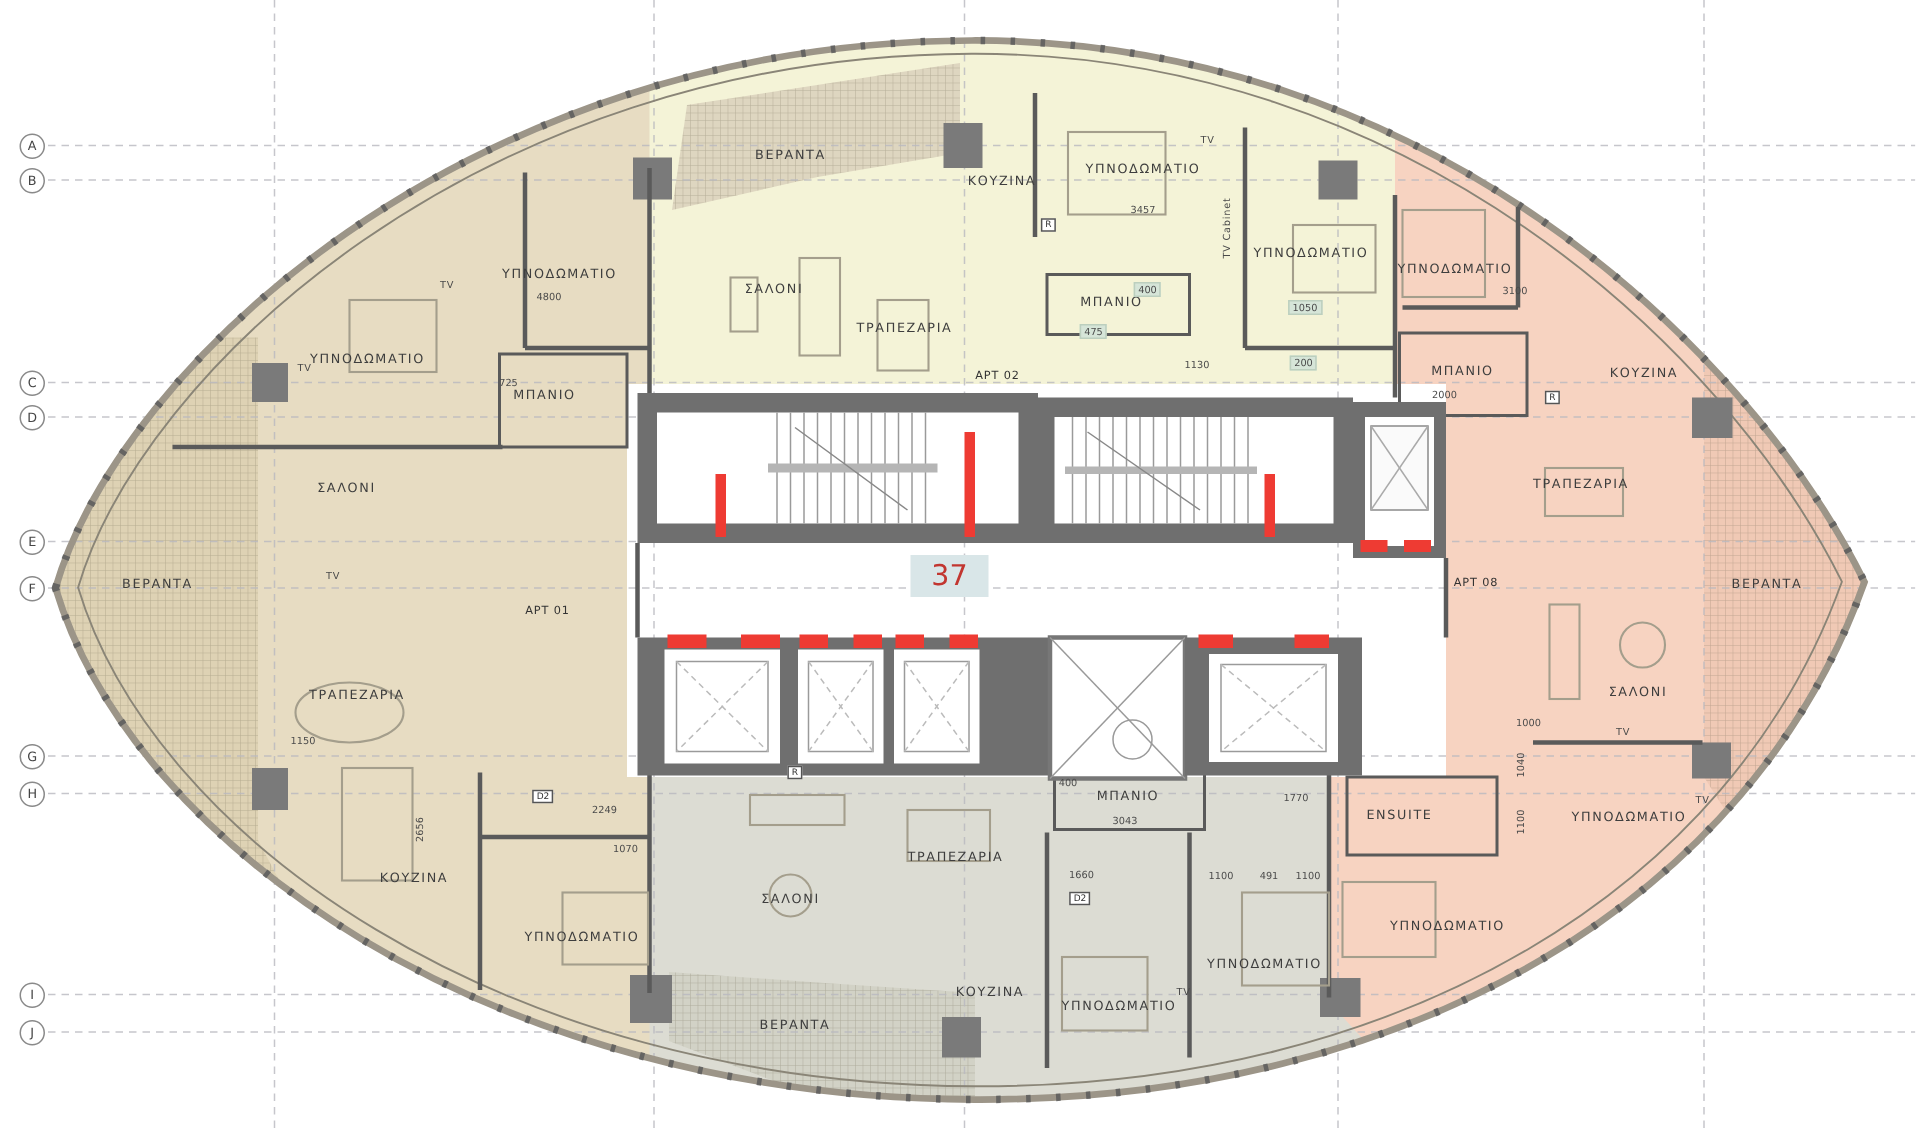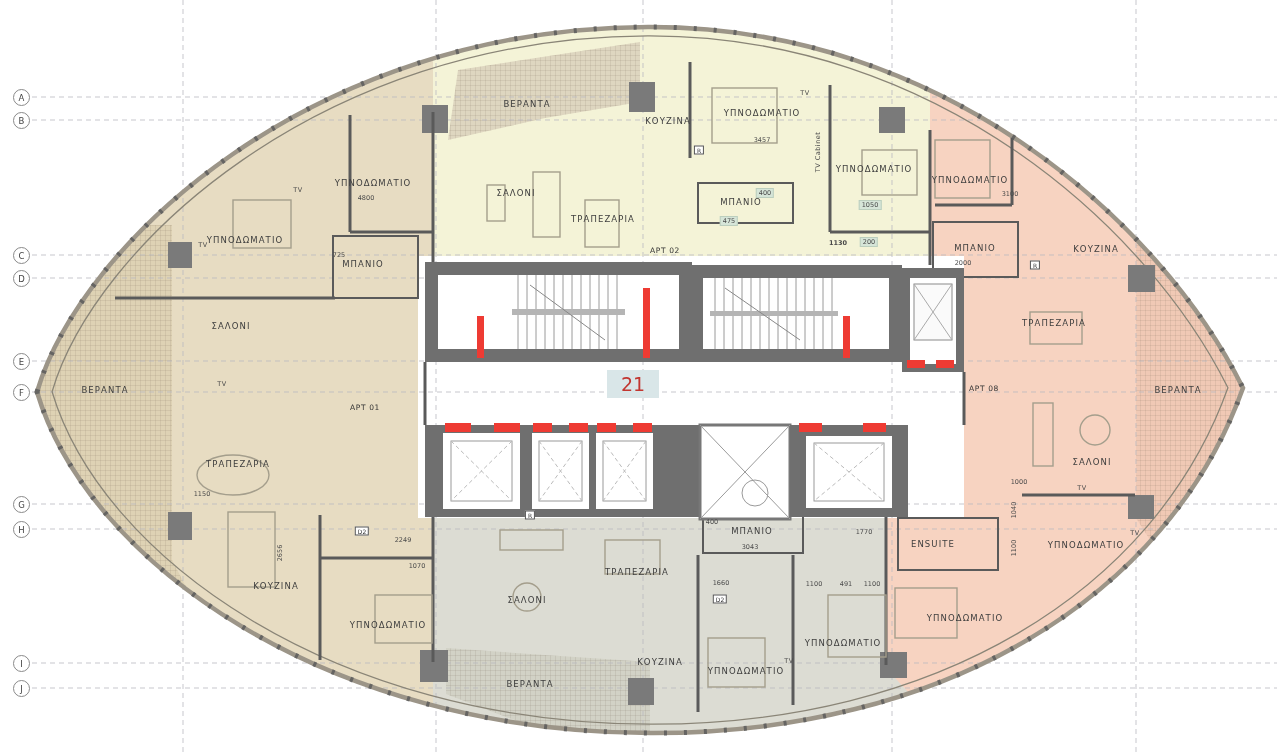--- a/index.html
+++ b/index.html
@@ -242,21 +242,21 @@
       <rect x="633" y="423" width="19" height="9"></rect>
       <rect x="799" y="423" width="23" height="9"></rect>
       <rect x="863" y="423" width="23" height="9"></rect>
       <rect x="907" y="360" width="18" height="8"></rect>
       <rect x="936" y="360" width="18" height="8"></rect>
     </g>
   </g>
 </svg>
 
 <div id="labels">
-  <div id="unit-badge" style="background: rgb(217, 230, 232); color: rgb(194, 54, 48);">21</div>
+  <div id="unit-badge" style="background: rgb(217, 230, 232); color: rgb(194, 54, 48);">37</div>
 <div class="room-label" style="left: 373px; top: 183px;">ΥΠΝΟΔΩΜΑΤΙΟ</div>
       <div class="room-label" style="left: 245px; top: 240px;">ΥΠΝΟΔΩΜΑΤΙΟ</div>
       <div class="room-label" style="left: 363px; top: 264px;">ΜΠΑΝΙΟ</div>
       <div class="room-label" style="left: 231px; top: 326px;">ΣΑΛΟΝΙ</div>
       <div class="room-label" style="left: 105px; top: 390px;">ΒΕΡΑΝΤΑ</div>
       <div class="room-label" style="left: 238px; top: 464px;">ΤΡΑΠΕΖΑΡΙΑ</div>
       <div class="room-label" style="left: 276px; top: 586px;">ΚΟΥΖΙΝΑ</div>
       <div class="room-label" style="left: 388px; top: 625px;">ΥΠΝΟΔΩΜΑΤΙΟ</div>
       <div class="room-label" style="left: 527px; top: 104px;">ΒΕΡΑΝΤΑ</div>
       <div class="room-label" style="left: 668px; top: 121px;">ΚΟΥΖΙΝΑ</div>
@@ -290,21 +290,21 @@
       <div class="tv-label" style="left: 805px; top: 93px;">TV</div>
       <div class="tv-label rot" style="left: 818px; top: 152px;">TV Cabinet</div>
       <div class="tv-label" style="left: 789px; top: 661px;">TV</div>
       <div class="tv-label" style="left: 1082px; top: 488px;">TV</div>
       <div class="tv-label" style="left: 1135px; top: 533px;">TV</div>
       <div class="dim-label" style="left: 366px; top: 198px;">4800</div>
       <div class="dim-label" style="left: 762px; top: 140px;">3457</div>
       <div class="dim-label" style="left: 978px; top: 194px; margin-left: 32px;">3100</div>
       <div class="dim-label" style="left: 963px; top: 263px;">2000</div>
       <div class="dim-label" style="left: 339px; top: 255px;">725</div>
-      <div class="dim-label" style="left: 838px; top: 243px; font-weight: bold;">1130</div>
+      <div class="dim-label" style="left: 798px; top: 243px;">1130</div>
       <div class="dim-label tag" style="left: 870px; top: 205px;">1050</div>
       <div class="dim-label tag" style="left: 869px; top: 242px;">200</div>
       <div class="dim-label tag" style="left: 729px; top: 221px;">475</div>
       <div class="dim-label tag" style="left: 765px; top: 193px;">400</div>
       <div class="dim-label rot" style="left: 280px; top: 553px;">2656</div>
       <div class="dim-label" style="left: 403px; top: 540px;">2249</div>
       <div class="dim-label" style="left: 417px; top: 566px;">1070</div>
       <div class="dim-label" style="left: 202px; top: 494px;">1150</div>
       <div class="dim-label" style="left: 750px; top: 547px;">3043</div>
       <div class="dim-label" style="left: 721px; top: 583px;">1660</div>

